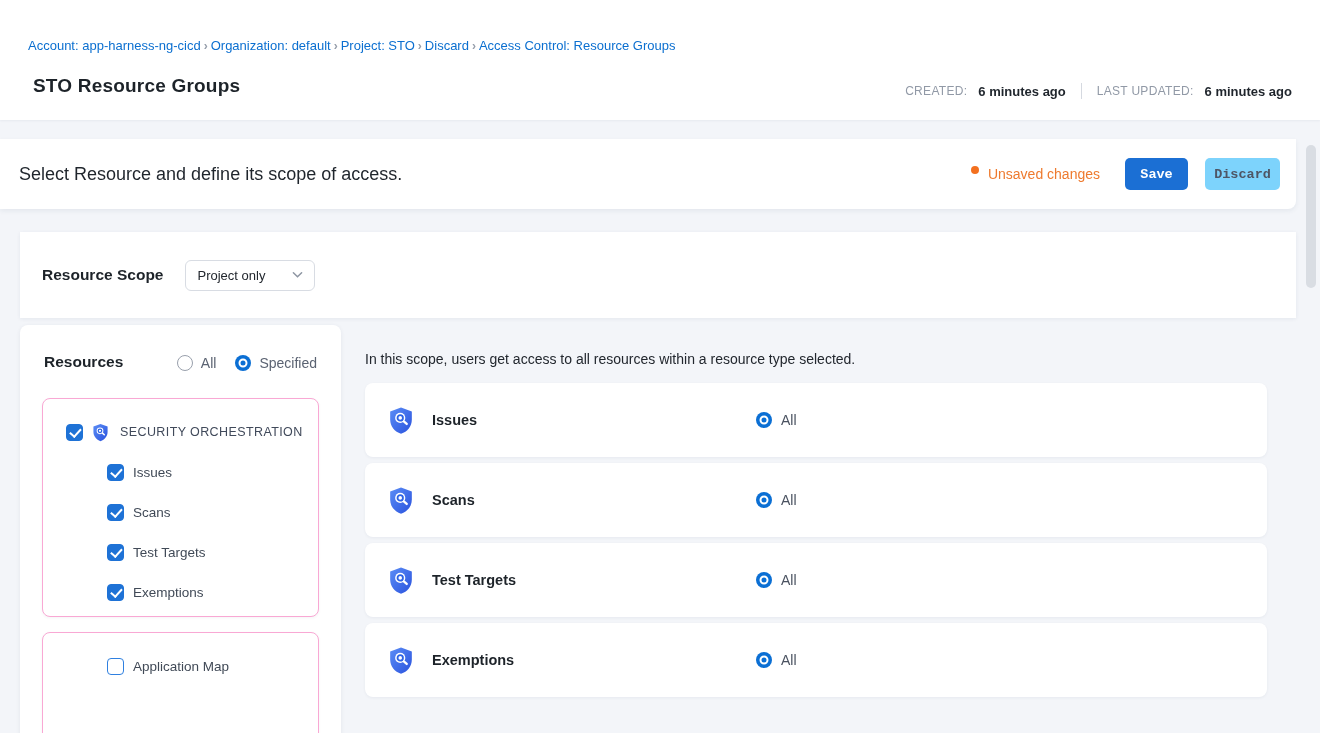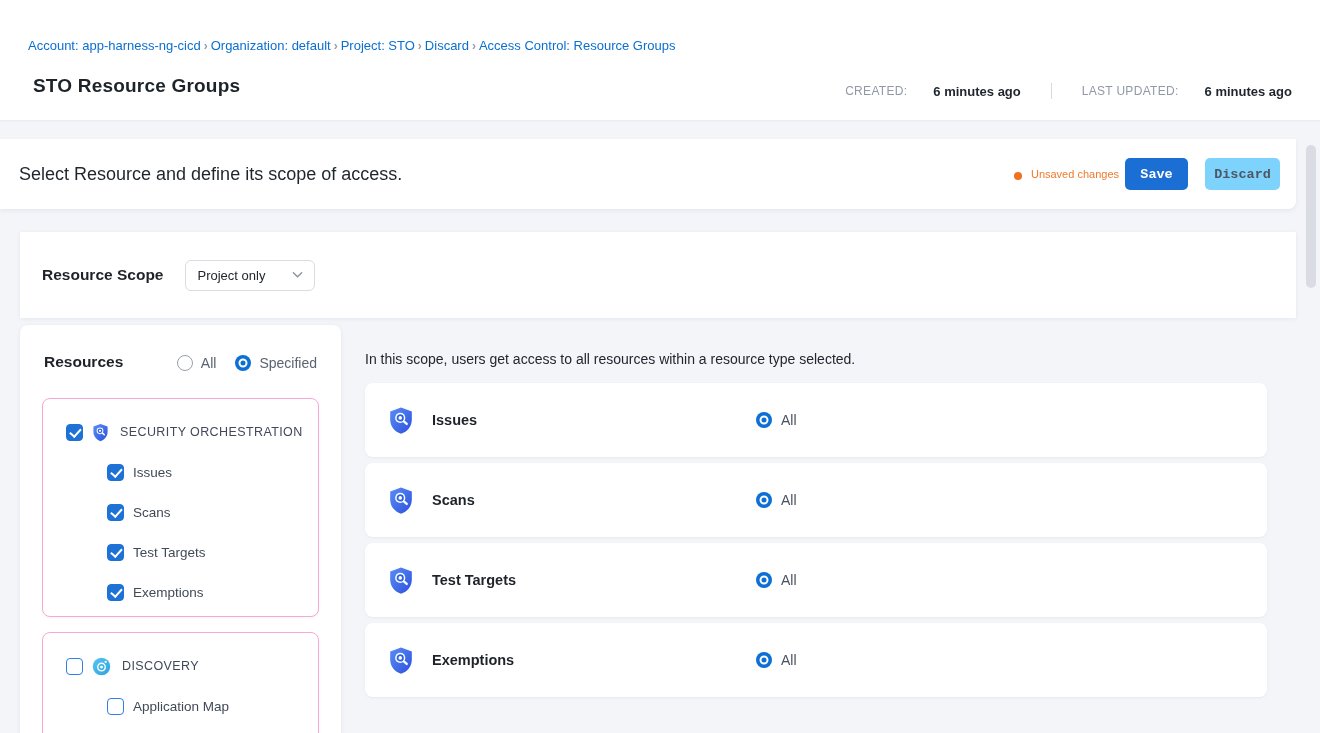--- a/index.html
+++ b/index.html
@@ -10,31 +10,31 @@
     font-family:"Liberation Sans", sans-serif;
     color:#1f252c;
   }
   
   .header { position:absolute; top:0; left:0; width:1320px; height:120px; background:#fff;
             box-shadow:0 1px 2px rgba(35,50,80,0.06); }
   .breadcrumb { position:absolute; left:28px; top:38px; display:flex; align-items:center; gap:3px; font-size:13px; }
   .crumb { color:#0b6fd0; cursor:pointer; }
   .crumb-sep { color:#969eab; font-size:12px; font-weight:700; }
   .page-title { position:absolute; left:33px; top:75px; font-size:19px; font-weight:600; color:#1d2329; letter-spacing:.2px; }
-  .meta { position:absolute; right:28px; top:83px; display:flex; align-items:center; gap:26px; font-size:12px; color:#9199a6; letter-spacing:.3px; }
+  .meta { position:absolute; right:28px; top:83px; display:flex; align-items:center; gap:11px; font-size:12px; color:#9199a6; letter-spacing:.3px; }
   .meta b { color:#1f252c; font-size:13px; font-weight:600; letter-spacing:0; }
   .meta-divider { width:1px; height:16px; background:#d5d9e0; margin:0 4px; }
 
   
   .toolbar { position:absolute; top:139px; left:0; width:1296px; height:70px; background:#fff;
              border-radius:0 0 8px 0; box-shadow:0 2px 5px rgba(35,50,80,0.07);
              display:flex; align-items:center; }
   .toolbar-desc { margin-left:19px; font-size:18px; color:#1f252c; }
   .toolbar-right { margin-left:auto; margin-right:16px; display:flex; align-items:center; }
-  .unsaved { display:flex; align-items:flex-end; gap:9px; color:#ee7a2e; font-size:11px; margin-right:6px; }
+  .unsaved { display:flex; align-items:flex-start; gap:9px; color:#ee7a2e; font-size:14px; margin-right:25px; }
   .unsaved-dot { width:8px; height:8px; border-radius:50%; background:#f3701f; }
   .btn { height:32px; border:none; border-radius:5px; font-family:Liberation Mono, monospace; font-size:13.5px; font-weight:700; cursor:pointer; }
   .btn-save { width:63px; background:#1b6fd4; color:#fff; margin-right:17px; }
   .btn-discard { width:75px; background:#7dd3fc; color:#4e5665; }
 
   
   .scope-card { position:absolute; top:232px; left:20px; width:1276px; height:86px; background:#fff;
                 border-radius:0; box-shadow:0 1px 4px rgba(35,50,80,0.07); display:flex; align-items:center; }
   .scope-label { margin-left:22px; font-size:15.5px; font-weight:700; color:#1d2329; }
   .select { margin-left:22px; width:130px; height:31px; border:1px solid #d8dce3; border-radius:6px; background:#fff;
@@ -176,32 +176,20 @@
       <span class="cb checked"></span>
       <span class="child-label">Test Targets</span>
     </div>
     <div class="tree-row child">
       <span class="cb checked"></span>
       <span class="child-label">Exemptions</span>
     </div>
   </div>
 
   <div class="group-card group-disc">
-    <div class="tree-row">
-      <span class="cb"></span>
-      <span class="group-icon">
-        <svg viewBox="0 0 20 20" width="19" height="19">
-          <circle cx="10" cy="10" r="9.2" fill="url(#discGrad)"></circle>
-          <circle cx="10" cy="10.6" r="4" fill="none" stroke="#fff" stroke-width="1.5"></circle>
-          <circle cx="10" cy="10.6" r="1.5" fill="#fff"></circle>
-          <circle cx="14.4" cy="5.2" r="1.2" fill="#fff"></circle>
-        </svg>
-      </span>
-      <span class="group-label">DISCOVERY</span>
-    </div>
     <div class="tree-row child">
       <span class="cb"></span>
       <span class="child-label">Application Map</span>
     </div>
   </div>
 </div>
 
 <p class="main-desc">In this scope, users get access to all resources within a resource type selected.</p>
 
 <div class="res-card" style="top:383px">

